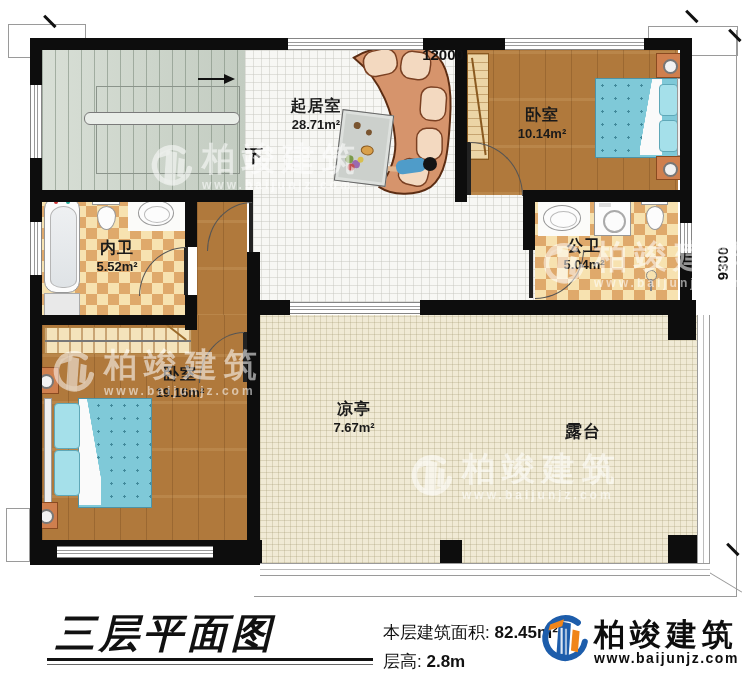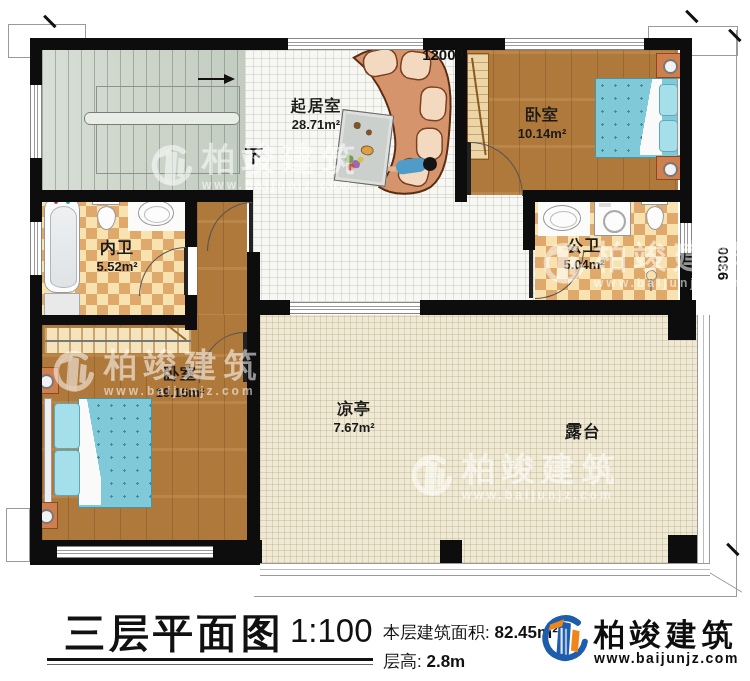--- a/index.html
+++ b/index.html
@@ -289,24 +289,23 @@
       <path d="M24 6 L38 9 L35 52 L21 49 Z" fill="rgba(255,255,255,.85)"></path>
       <path d="M40 16 L48 18 L46 42 L38 40 Z" fill="rgba(255,255,255,.85)"></path>
       <path d="M14 10 L30 4 L28 12 L12 17 Z" fill="rgba(255,255,255,.85)"></path>
     </svg>
     <div>
         <div class="wm-brand">柏竣建筑</div>
     <div class="wm-url">www.baijunjz.com</div>
       </div>
   </div>
 
-  <div class="a tb-title" style="left:65px;top:606px;">三层平面图</div>
+  <div class="a tb-title" style="left:55px;top:606px;font-style:italic;">三层平面图</div>
   <div class="a" style="left:47px;top:658px;width:326px;height:3px;background:#111;"></div>
   <div class="a" style="left:47px;top:664px;width:326px;height:1px;background:#666;"></div>
-  <div class="a tb-scale" style="left:290px;top:612px;">1:100</div>
   <div class="a tb-info" style="left:383px;top:621px;">
     <span>本层建筑面积:</span>
     <span style="font-weight:700;">82.45m²</span>
   </div>
   <div class="a tb-info" style="left:383px;top:650px;">
     <span>层高:</span>
     <span style="font-weight:700;">2.8m</span>
   </div>
   <svg class="a" style="left:538px;top:612px;" width="52" height="56" viewBox="0 0 60 56">
     <path d="M46 8 A23 23 0 1 0 54 30" fill="none" stroke="#1d5dab" stroke-width="7" stroke-linecap="round"></path>

